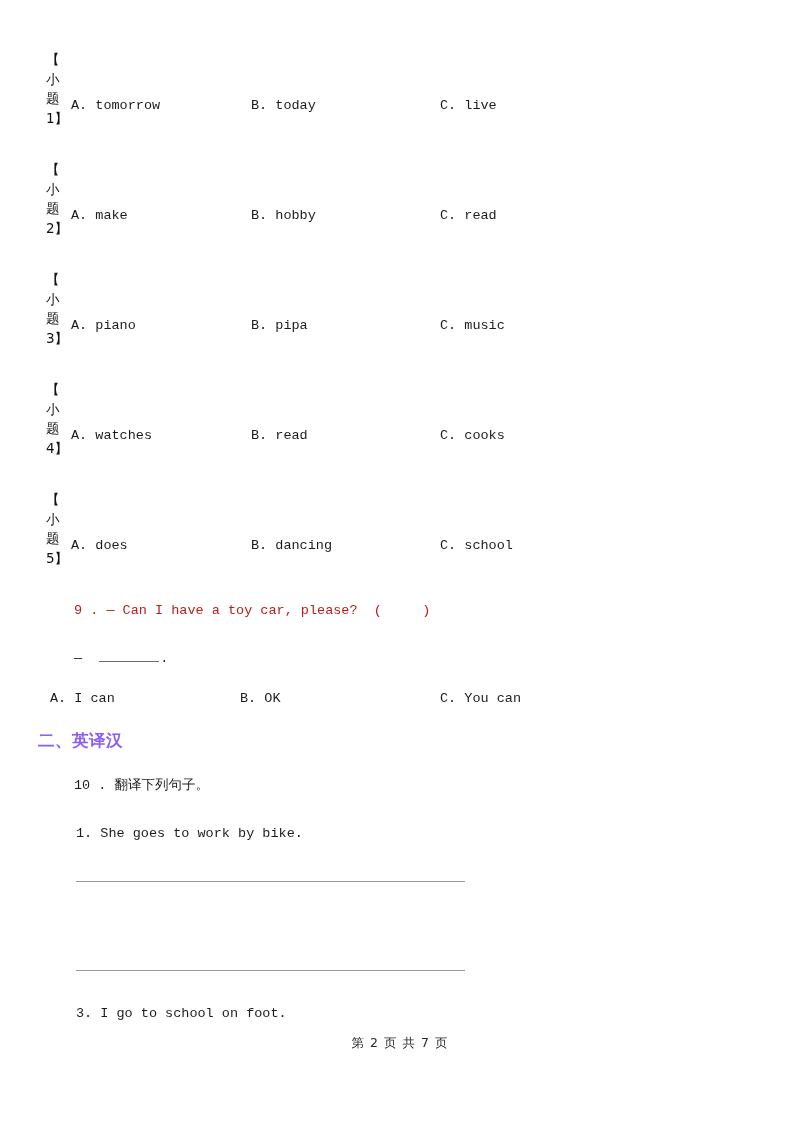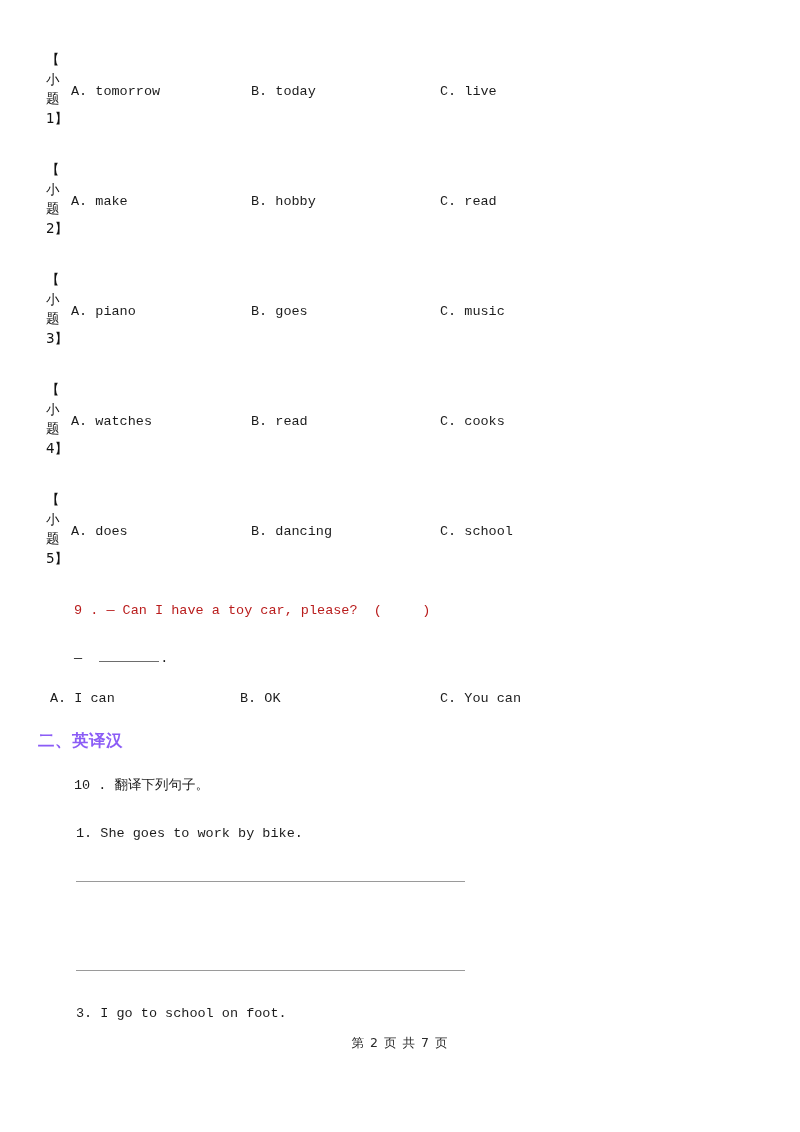--- a/index.html
+++ b/index.html
@@ -40,21 +40,21 @@
     line-height: 19.5px;
     color: #111111;
     white-space: pre-line;
     text-align: left;
     letter-spacing: 0;
   }
 
   .opt-row {
     position: absolute;
     left: 0;
-    top: 31px;
+    top: 45px;
     width: 800px;
     height: 22px;
   }
 
   .opt {
     position: absolute;
     top: 0;
     font-family: "Liberation Mono", "DejaVu Sans Mono", monospace;
     font-size: 13.5px;
     line-height: 22px;
@@ -195,21 +195,21 @@
     </div>
   </div>
 
   <div class="sub-block" style="top:270px">
     <div class="sub-label">【
 小
 题
 3】</div>
     <div class="opt-row">
       <span class="opt a">A. piano</span>
-      <span class="opt b">B. goes</span>
+      <span class="opt b">B. pipa</span>
       <span class="opt c">C. music</span>
     </div>
   </div>
 
   <div class="sub-block" style="top:380px">
     <div class="sub-label">【
 小
 题
 4】</div>
     <div class="opt-row">

